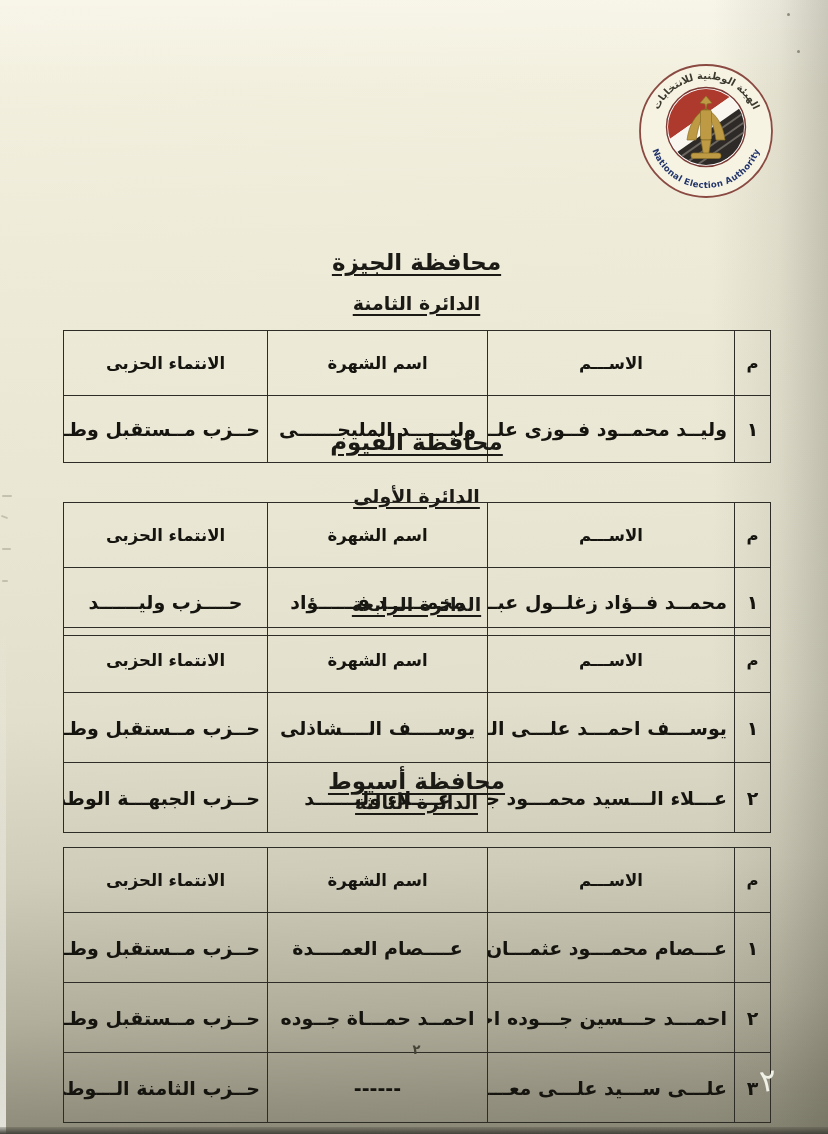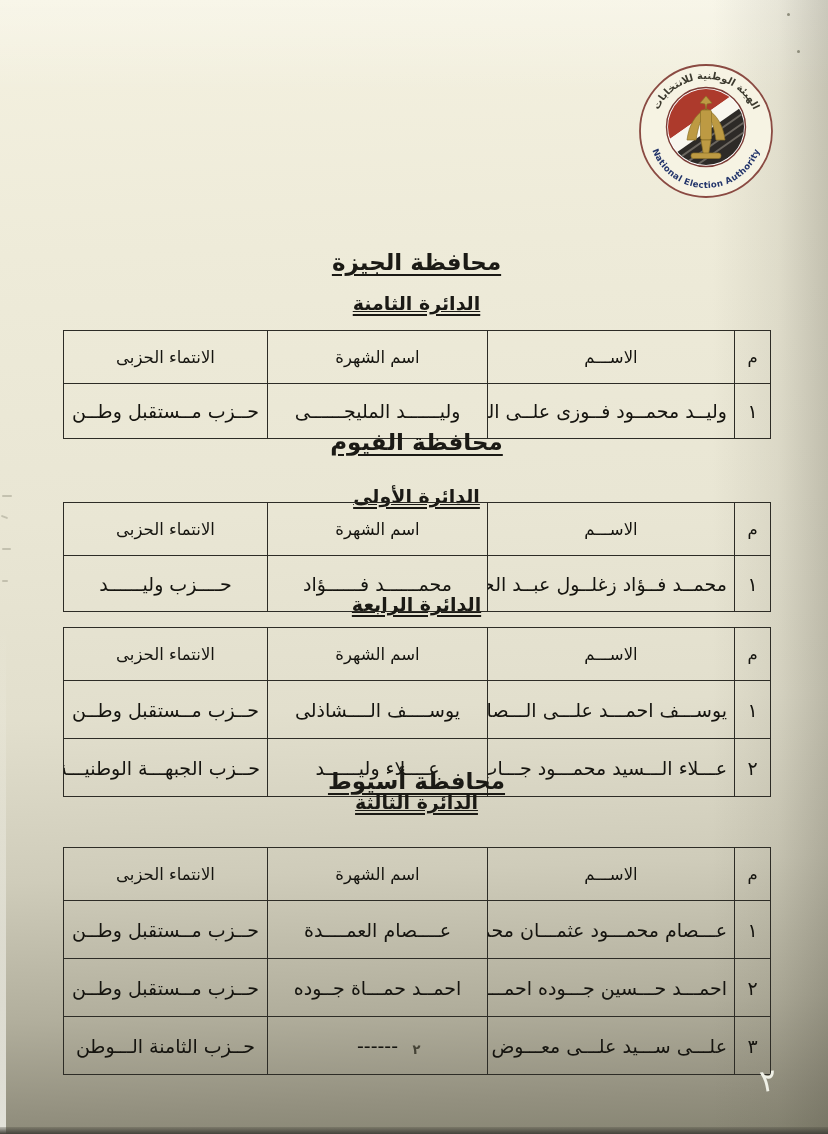--- a/index.html
+++ b/index.html
@@ -17,28 +17,28 @@
   .bottom-edge{position:absolute;left:0;right:0;bottom:0;height:7px;
       background:linear-gradient(to bottom, rgba(70,68,58,0.25), #45443c);}
   .left-light{position:absolute;left:0;top:55%;bottom:0;width:6px;
       background:linear-gradient(to bottom, rgba(250,250,244,0), rgba(248,248,242,0.8));}
   .speck{position:absolute;border-radius:50%;background:#8d8c7b;}
   .scratch{position:absolute;height:2px;background:rgba(150,148,130,0.45);border-radius:1px;}
 
   .heading{position:absolute;left:63px;width:707px;text-align:center;direction:rtl;
       font-weight:bold;color:#1b1a15;}
   .heading.gov{font-size:23px;}
-  .heading.dist{font-size:19px;text-decoration:underline;}
+  .heading.dist{font-size:19px;}
   .heading span{text-decoration:underline;text-underline-offset:4px;text-decoration-thickness:1.5px;}
 
   table.cand{position:absolute;left:63px;width:707px;border-collapse:collapse;
       table-layout:fixed;direction:rtl;}
   table.cand th, table.cand td{
-      border:1.4px solid #2d2c26;font-weight:normal;color:#15140f;
-      text-align:center;vertical-align:middle;padding:8px 7px;overflow:hidden;white-space:nowrap;margin-top:24px;}
+      border:1.4px solid #2d2c26;font-weight:bold;color:#15140f;
+      text-align:center;vertical-align:middle;padding:14px 7px;overflow:hidden;white-space:nowrap;margin-top:24px;}
   table.cand th{height:36px;font-size:16.5px;}
   table.cand td{font-size:19px;}
   .t-giza td{height:38px;}
   .t-fay1 td{height:39px;}
   .t-fay4 td{height:41px;}
   .t-asy3 td{height:41px;}
   .t-giza{top:330px;} .t-fay1{top:502px;} .t-fay4{top:627px;} .t-asy3{top:847px;}
 
   .pagenum-center{position:absolute;left:63px;width:707px;top:1042px;text-align:center;
       font-size:13px;font-weight:bold;color:#454336;}

